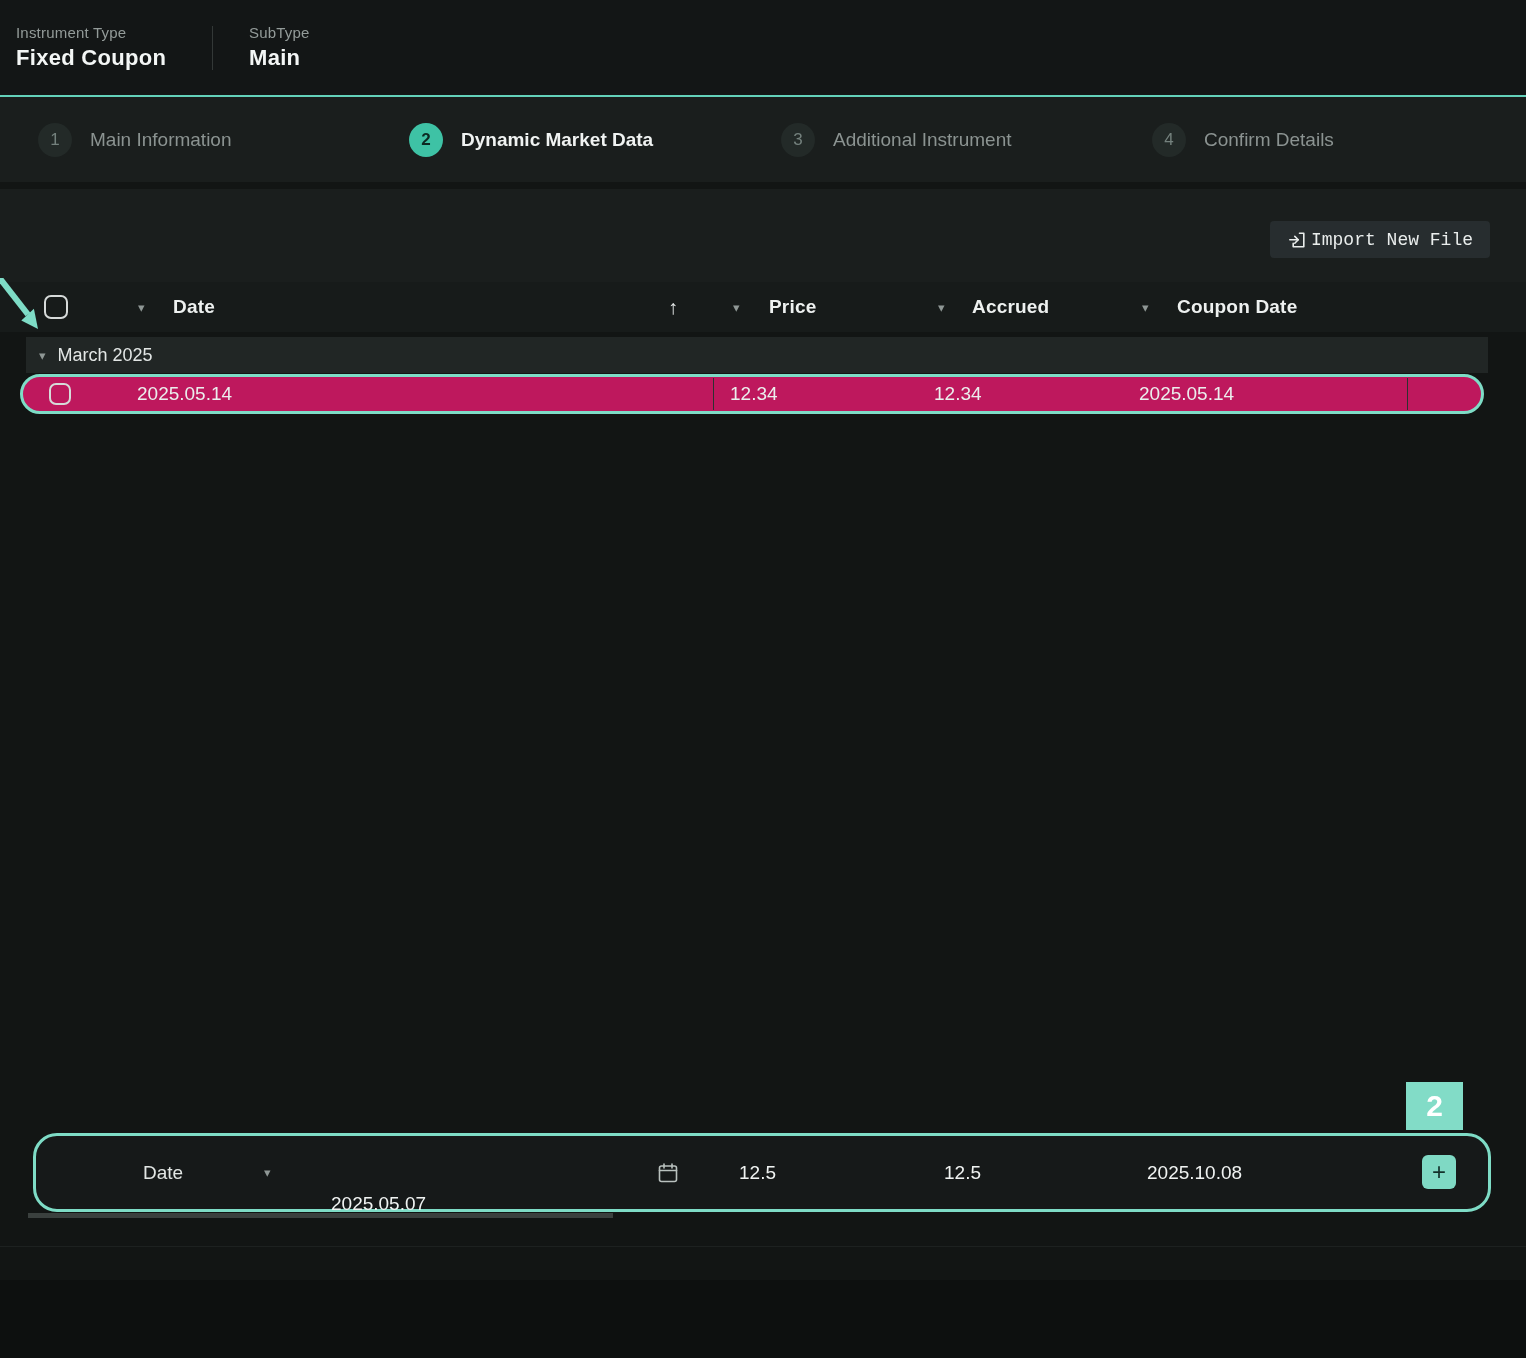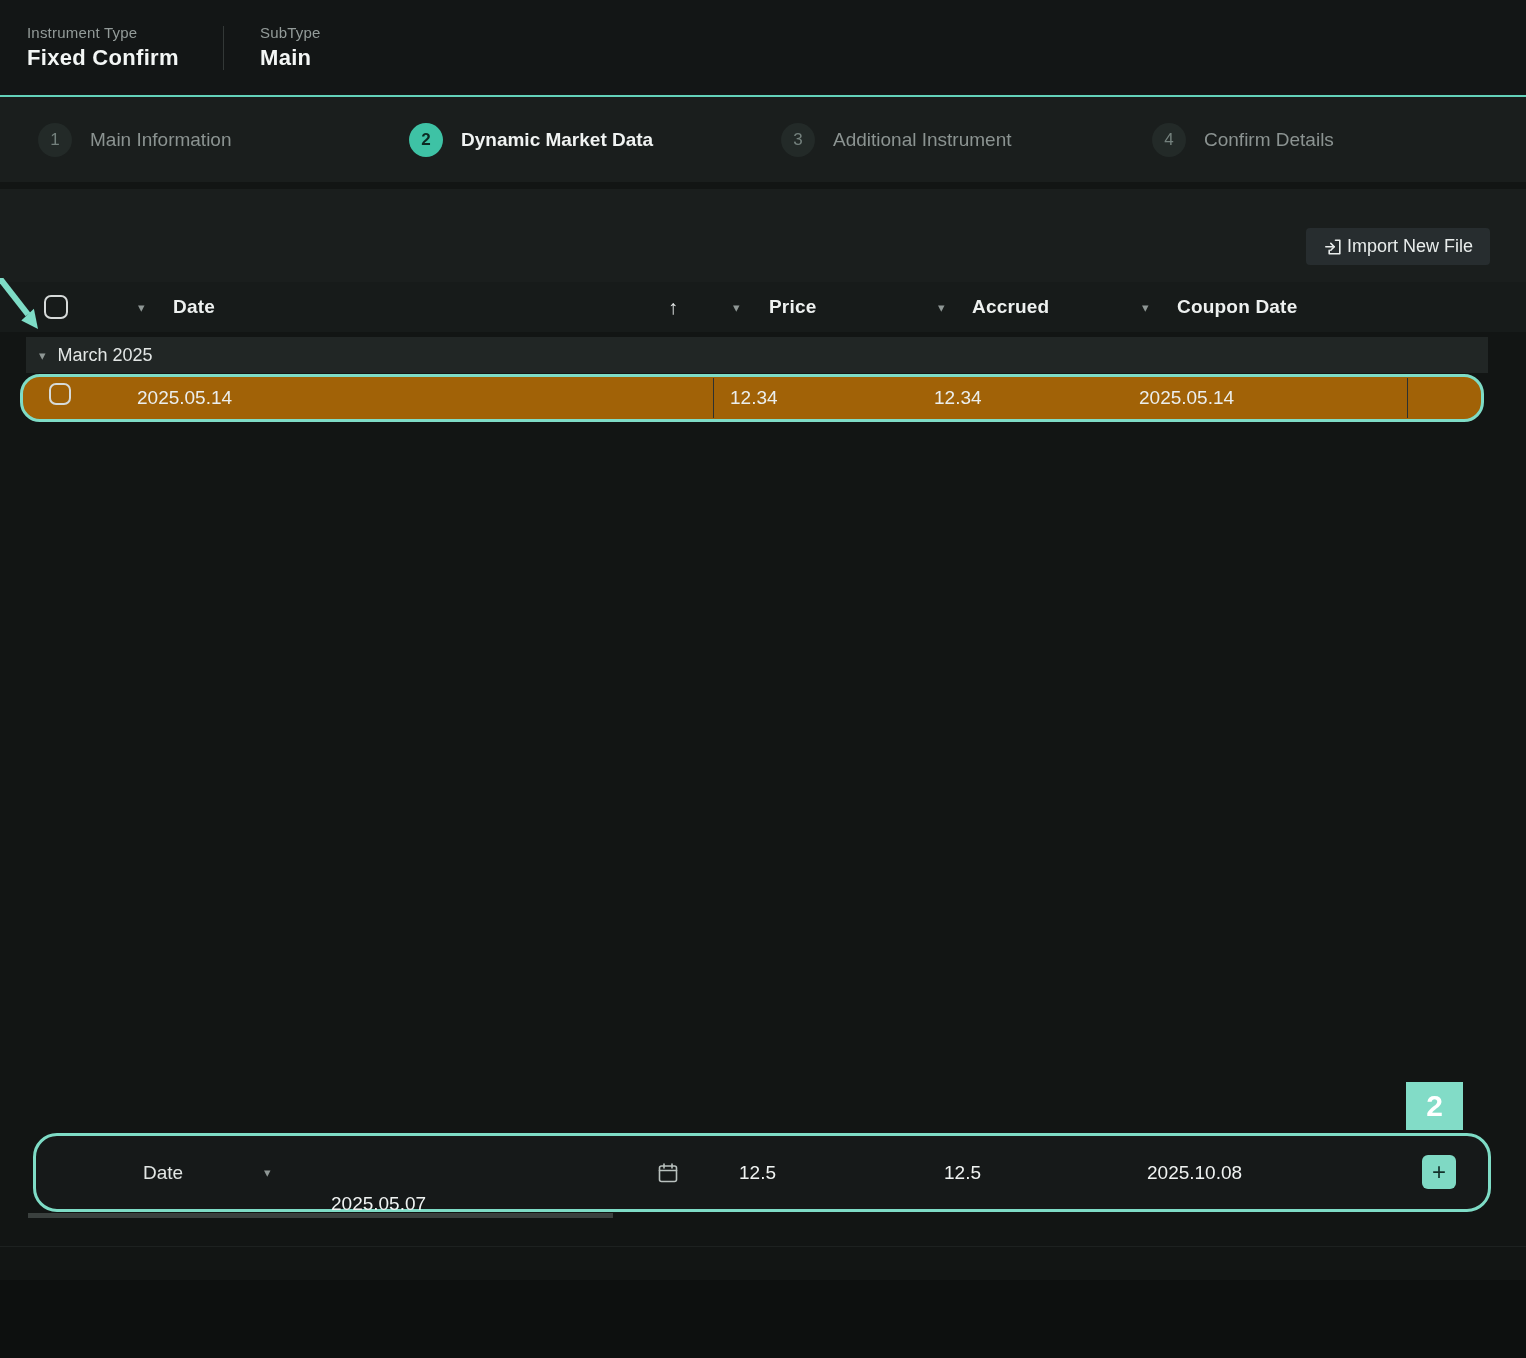--- a/index.html
+++ b/index.html
@@ -5,66 +5,66 @@
   * { margin:0; padding:0; box-sizing:border-box; }
   html, body { background:#0b0d0c; }
   .app {
     position:relative; width:1526px; height:1358px; overflow:hidden;
     background:#121514; color:#e9edec;
     font-family:"Liberation Sans", sans-serif;
   }
 
   
   .header { position:absolute; top:0; left:0; right:0; height:95px;
-    background:#131616; display:flex; align-items:center; padding-left:27px; }
+    background:#131616; display:flex; align-items:center; padding-left:16px; }
   .header-block { display:flex; flex-direction:column; gap:4px; }
   .header-block.first { width:196px; }
   .header-label { font-size:15px; color:#939b99; letter-spacing:.2px; }
   .header-value { font-size:22px; font-weight:bold; color:#f3f6f5; letter-spacing:.3px; }
   .header-divider { width:1px; height:44px; background:#333837; margin-right:36px; }
 
   .accent-line { position:absolute; top:95px; left:0; right:0; height:2px; background:#63d1ba; }
 
   
   .stepper { position:absolute; top:97px; left:0; right:0; height:85px; background:#1a1e1d; }
   .step { position:absolute; top:0; height:100%; display:flex; align-items:center; gap:18px; cursor:pointer; }
   .step-circle { width:34px; height:34px; border-radius:50%; background:#232a28; color:#74817d;
     font-size:17px; display:flex; align-items:center; justify-content:center; flex:none; }
   .step-label { font-size:19px; color:#8b9391; white-space:nowrap; }
   .step.active .step-circle { background:#3ec2a5; color:#0c2a23; font-weight:bold; }
   .step.active .step-label { color:#f0f3f2; font-weight:600;text-align:right; }
   .step1 { left:38px; } .step2 { left:409px; } .step3 { left:781px; } .step4 { left:1152px; }
 
   
   .toolbar { position:absolute; top:189px; left:0; right:0; height:93px; background:#1a1e1d; }
-  .import-btn { position:absolute; right:36px; top:39px; height:37px;
+  .import-btn { position:absolute; right:36px; top:32px; height:37px;
     background:#272d2f; border:none; border-radius:4px; color:#e9edec;
     font-size:18px; display:flex; align-items:center; gap:4px; padding:0 17px;
-    font-family:Liberation Sans, sans-serif; cursor:pointer; }
+    font-family:Liberation Mono, monospace; cursor:pointer; }
 
   
   .thead { position:absolute; top:282px; left:0; right:0; height:50px; background:#171b1a; }
   .thead .cell { position:absolute; top:0; height:100%; display:flex; align-items:center;
     font-weight:bold; font-size:19px; color:#eef1f0; letter-spacing:.2px; }
   .caret { color:#8f9795; font-size:13px; cursor:pointer; }
   .thead .caret { position:absolute; top:0; height:100%; display:flex; align-items:center; }
   .sort-arrow { position:absolute; top:0; height:100%; display:flex; align-items:center;
     font-size:20px; color:#e4e8e7; cursor:pointer; }
   .checkbox { width:24px; height:24px; border:2px solid #d6dad9; border-radius:7px;
     background:transparent; cursor:pointer; flex:none; }
   .thead .checkbox { position:absolute; left:44px; top:13px; }
 
   
   .group-row { position:absolute; top:337px; left:26px; width:1462px; height:36px;
     background:#212625; display:flex; align-items:center; gap:12px; padding-left:13px;
     font-size:18px; color:#e2e6e5; }
 
   
-  .data-row { position:absolute; top:374px; left:20px; width:1464px; height:48px;
-    border:3px solid #7edcc6; border-radius:20px; background:#a16207; cursor:pointer; }
+  .data-row { position:absolute; top:374px; left:20px; width:1464px; height:40px;
+    border:3px solid #7edcc6; border-radius:20px; background:#be185d; cursor:pointer; }
   .data-row .rcell { position:absolute; top:0; height:100%; display:flex; align-items:center;
     font-size:19px; color:#ebeeed; }
   .data-row .checkbox { position:absolute; left:26px; top:6px; width:22px; height:22px; }
   .vdiv { position:absolute; top:1px; bottom:1px; width:1px; background:#2c3130; }
 
   
   .badge-2 { position:absolute; left:1406px; top:1082px; width:57px; height:48px;
     background:#82dcc7; color:#ffffff; font-size:30px; font-weight:bold;
     display:flex; align-items:center; justify-content:center; }
 
@@ -89,21 +89,21 @@
   .annotation-arrow { position:absolute; left:0; top:278px; }
 </style>
 </head>
 <body>
 
 <div class="app">
 
   <header class="header">
     <div class="header-block first">
       <span class="header-label">Instrument Type</span>
-      <span class="header-value">Fixed Confirm</span>
+      <span class="header-value">Fixed Coupon</span>
     </div>
     <div class="header-divider"></div>
     <div class="header-block">
       <span class="header-label">SubType</span>
       <span class="header-value">Main</span>
     </div>
   </header>
 
   <div class="accent-line"></div>
 

